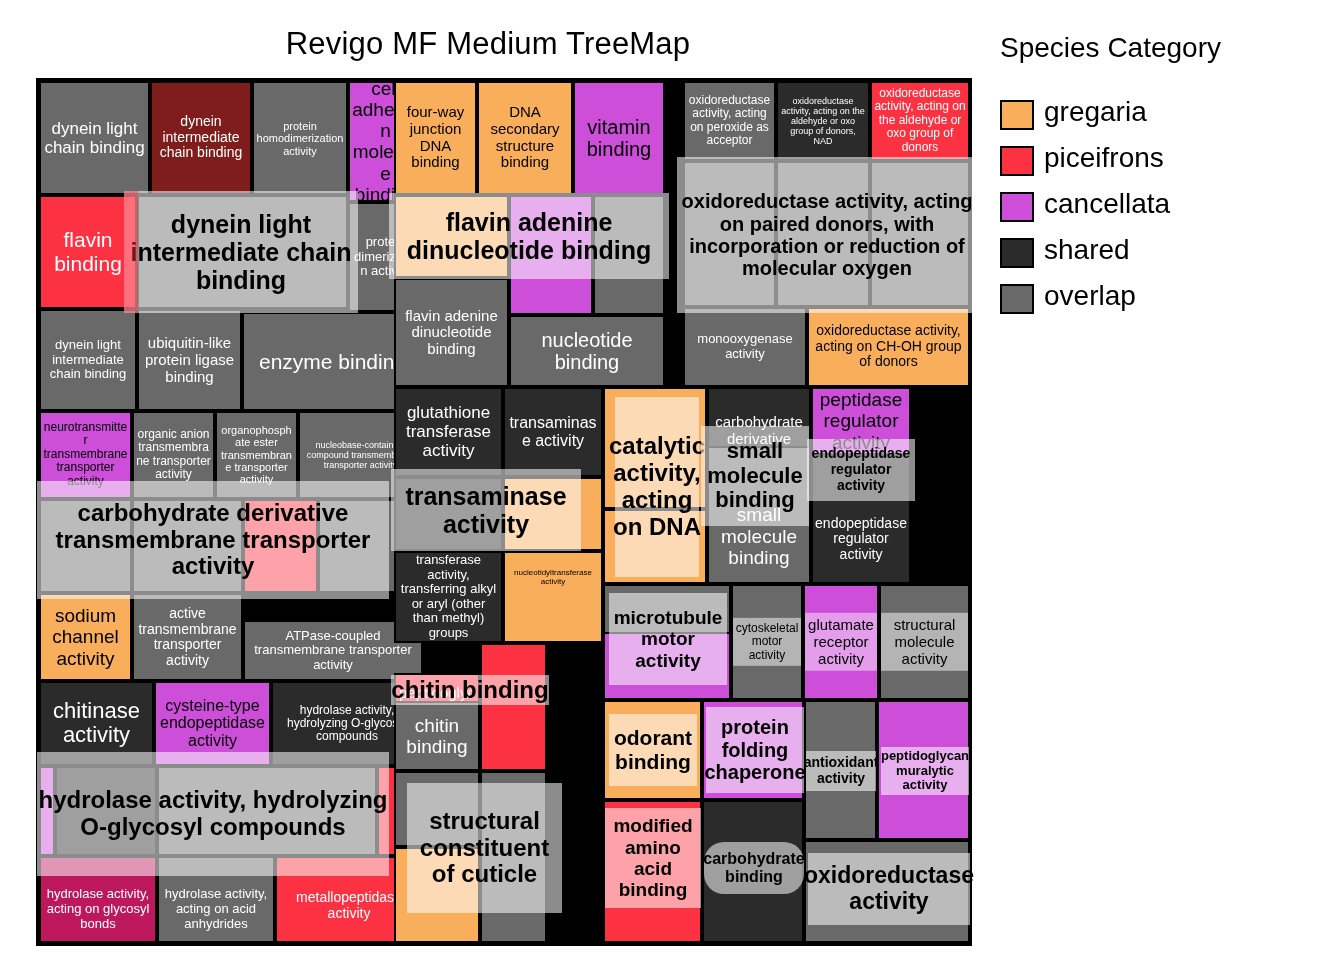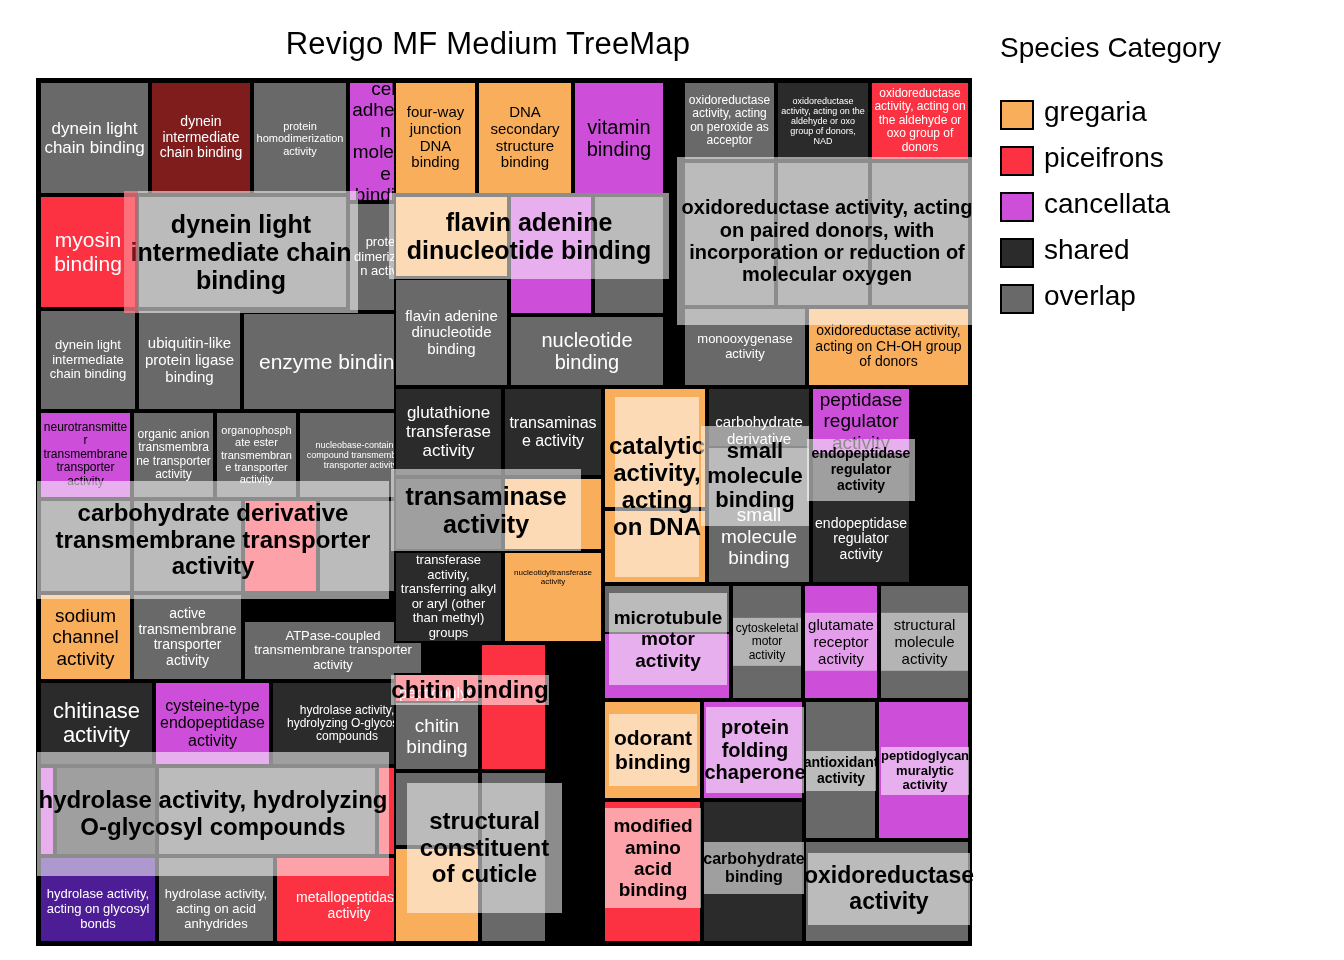--- a/index.html
+++ b/index.html
@@ -85,21 +85,21 @@
         <div class="lbl lblw" style="font-size:14px">dynein intermediate chain binding</div>
       </div>
     <div class="cell" style="left:213px;top:0;width:96px;height:114px;background:#696969">
         <div class="lbl lblw" style="font-size:11px">protein homodimerization activity</div>
       </div>
     <div class="cell" style="left:309px;top:0;width:75px;height:121px;background:#CC4ED9">
         <div class="lbl lblb" style="font-size:19px">cell adhesion molecule binding</div>
       </div>
 
     <div class="cell" style="left:0;top:114px;width:98px;height:114px;background:#FC3242">
-        <div class="lbl lblw" style="font-size:21px">myosin binding</div>
+        <div class="lbl lblw" style="font-size:21px">flavin binding</div>
       </div>
     <div class="cell" style="left:98px;top:114px;width:211px;height:114px;background:#696969"></div>
     <div class="cell" style="left:309px;top:121px;width:75px;height:110px;background:#696969">
         <div class="lbl lblw" style="font-size:13px">protein dimerization activity</div>
       </div>
 
     <div class="cell" style="left:0;top:228px;width:98px;height:102px;background:#696969">
         <div class="lbl lblw" style="font-size:13px">dynein light intermediate chain binding</div>
       </div>
     <div class="cell" style="left:98px;top:228px;width:105px;height:102px;background:#696969">
@@ -151,21 +151,21 @@
     <div class="cell" style="left:737px;top:80px;width:94px;height:146px;background:#696969"></div>
     <div class="cell" style="left:831px;top:80px;width:100px;height:146px;background:#696969"></div>
 
     <div class="cell" style="left:644px;top:226px;width:124px;height:80px;background:#696969">
         <div class="lbl lblw" style="font-size:13px">monooxygenase activity</div>
       </div>
     <div class="cell" style="left:768px;top:226px;width:163px;height:80px;background:#F9AE5C">
         <div class="lbl lblb" style="font-size:14px">oxidoreductase activity, acting on CH-OH group of donors</div>
       </div>
 
-    <div class="ovl" style="left:638px;top:76px;width:296px;height:156px;font-size:20px;padding:6px 2px;">oxidoreductase activity, acting on paired donors, with incorporation or reduction of molecular oxygen</div>
+    <div class="ovl" style="left:638px;top:76px;width:296px;height:156px;font-size:20px;padding:0 2px;">oxidoreductase activity, acting on paired donors, with incorporation or reduction of molecular oxygen</div>
 
     <div class="cell" style="left:93px;top:330px;width:83px;height:88px;background:#696969">
         <div class="lbl lblw" style="font-size:12px">organic anion transmembrane transporter activity</div>
       </div>
     <div class="cell" style="left:0;top:330px;width:93px;height:88px;background:#CC4ED9">
         <div class="lbl lblb" style="font-size:12px">neurotransmitter transmembrane transporter activity</div>
       </div>
     <div class="cell" style="left:176px;top:330px;width:83px;height:88px;background:#696969">
         <div class="lbl lblw" style="font-size:11px">organophosphate ester transmembrane transporter activity</div>
       </div>
@@ -198,21 +198,21 @@
       </div>
     <div class="cell" style="left:232px;top:600px;width:152px;height:85px;background:#2B2B2B">
         <div class="lbl lblw" style="font-size:12px">hydrolase activity, hydrolyzing O-glycosyl compounds</div>
       </div>
 
     <div class="cell" style="left:0;top:685px;width:16px;height:90px;background:#CC4ED9"></div>
     <div class="cell" style="left:16px;top:685px;width:102px;height:90px;background:#2B2B2B"></div>
     <div class="cell" style="left:118px;top:685px;width:220px;height:90px;background:#696969"></div>
     <div class="cell" style="left:338px;top:685px;width:46px;height:90px;background:#FC3242"></div>
 
-    <div class="cell" style="left:0;top:775px;width:118px;height:87px;background:#4c1d95">
+    <div class="cell" style="left:0;top:775px;width:118px;height:87px;background:#be185d">
         <div class="lbl lblw" style="font-size:13px;top:62%">hydrolase activity, acting on glycosyl bonds</div>
       </div>
     <div class="cell" style="left:118px;top:775px;width:118px;height:87px;background:#696969">
         <div class="lbl lblw" style="font-size:13px;top:62%">hydrolase activity, acting on acid anhydrides</div>
       </div>
     <div class="cell" style="left:236px;top:775px;width:148px;height:87px;background:#FC3242">
         <div class="lbl lblw" style="font-size:14px;top:58%">metallopeptidase activity</div>
       </div>
 
     <div class="ovl" style="left:-2px;top:671px;width:352px;height:124px;font-size:24px;">hydrolase activity, hydrolyzing O-glycosyl compounds</div>
@@ -305,20 +305,20 @@
     <div class="cell" style="left:838px;top:619px;width:93px;height:140px;background:#CC4ED9"></div>
 
     <div class="ovl" style="left:842px;top:666px;width:88px;height:48px;font-size:13px;">peptidoglycan muralytic activity</div>
 
     <div class="cell" style="left:564px;top:719px;width:99px;height:143px;background:#FC3242"></div>
 
     <div class="ovl" style="left:566px;top:727px;width:96px;height:100px;font-size:19px;">modified amino acid binding</div>
 
     <div class="cell" style="left:663px;top:719px;width:102px;height:143px;background:#2B2B2B"></div>
 
-    <div class="ovl" style="left:665px;top:761px;width:100px;height:52px;font-size:16px;">carbohydrate binding</div>
+    <div class="ovl" style="left:665px;top:761px;width:100px;height:52px;font-size:16px;border-radius:20px;">carbohydrate binding</div>
 
     <div class="cell" style="left:765px;top:759px;width:166px;height:103px;background:#696969"></div>
 
     <div class="ovl" style="left:769px;top:772px;width:162px;height:72px;font-size:23px;">oxidoreductase activity</div>
 
   </div>
 </div>
 
 </body></html>

